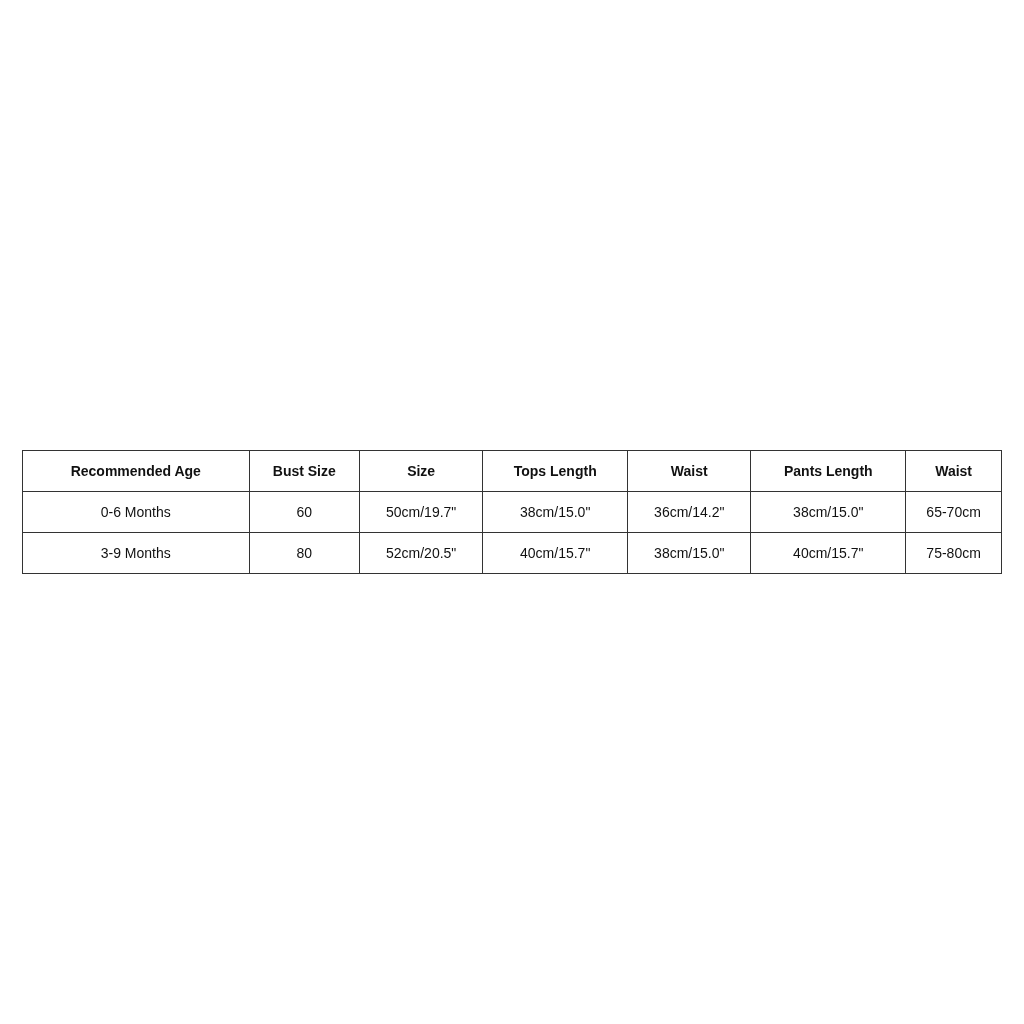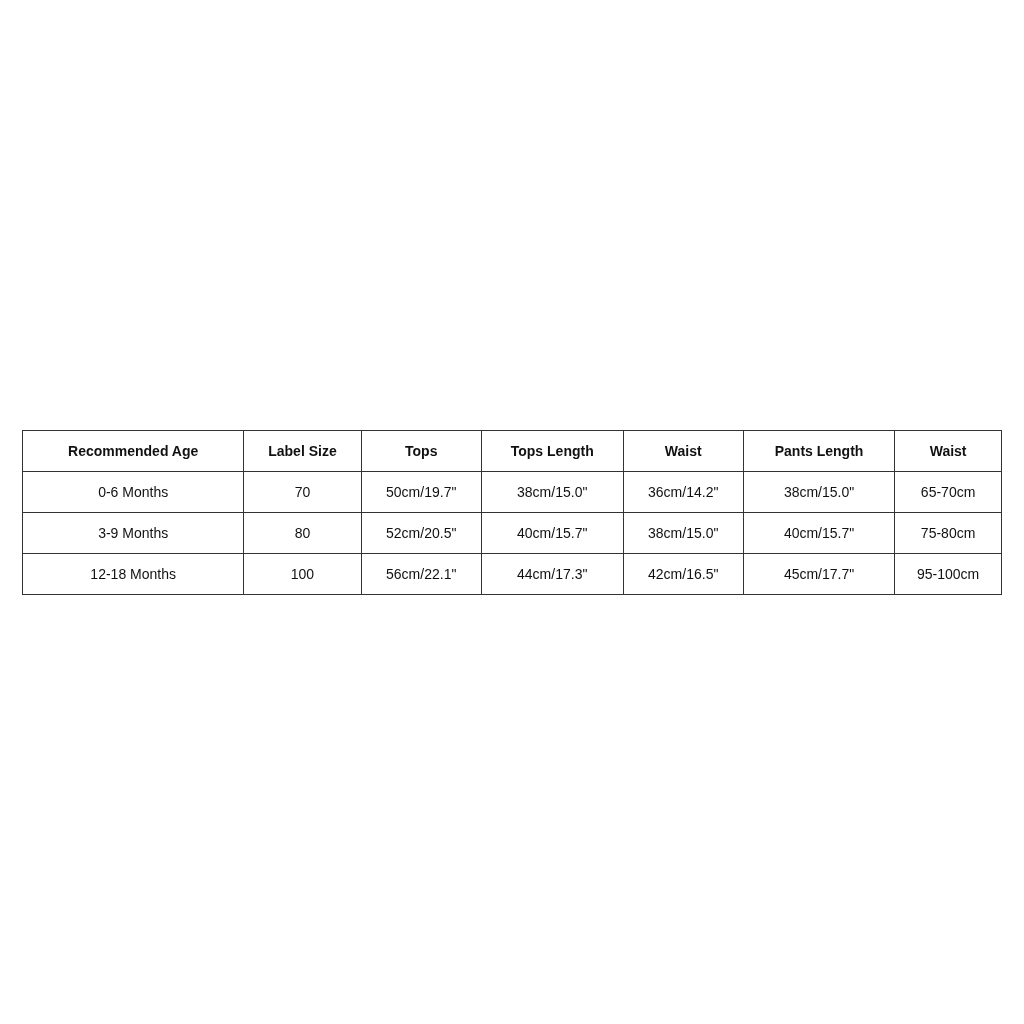--- a/index.html
+++ b/index.html
@@ -48,51 +48,42 @@
     }
   </style>
 </head>
 <body>
 
 <div class="table-wrapper">
   <table>
     <thead>
       <tr>
         <th>Recommended Age</th>
-        <th>Label Size</th>
-        <th>Tops</th>
+        <th>Bust Size</th>
+        <th>Size</th>
         <th>Tops Length</th>
         <th>Waist</th>
         <th>Pants Length</th>
         <th>Waist</th>
       </tr>
     </thead>
     <tbody id="table-body">
     <tr>
           <td>0-6 Months</td>
-          <td>70</td>
+          <td>60</td>
           <td>50cm/19.7"</td>
           <td>38cm/15.0"</td>
           <td>36cm/14.2"</td>
           <td>38cm/15.0"</td>
           <td>65-70cm</td>
         </tr>
         <tr>
           <td>3-9 Months</td>
           <td>80</td>
           <td>52cm/20.5"</td>
           <td>40cm/15.7"</td>
           <td>38cm/15.0"</td>
           <td>40cm/15.7"</td>
           <td>75-80cm</td>
         </tr>
-        <tr>
-          <td>12-18 Months</td>
-          <td>100</td>
-          <td>56cm/22.1"</td>
-          <td>44cm/17.3"</td>
-          <td>42cm/16.5"</td>
-          <td>45cm/17.7"</td>
-          <td>95-100cm</td>
-        </tr>
       </tbody>
   </table>
 </div>
 
 </body></html>

